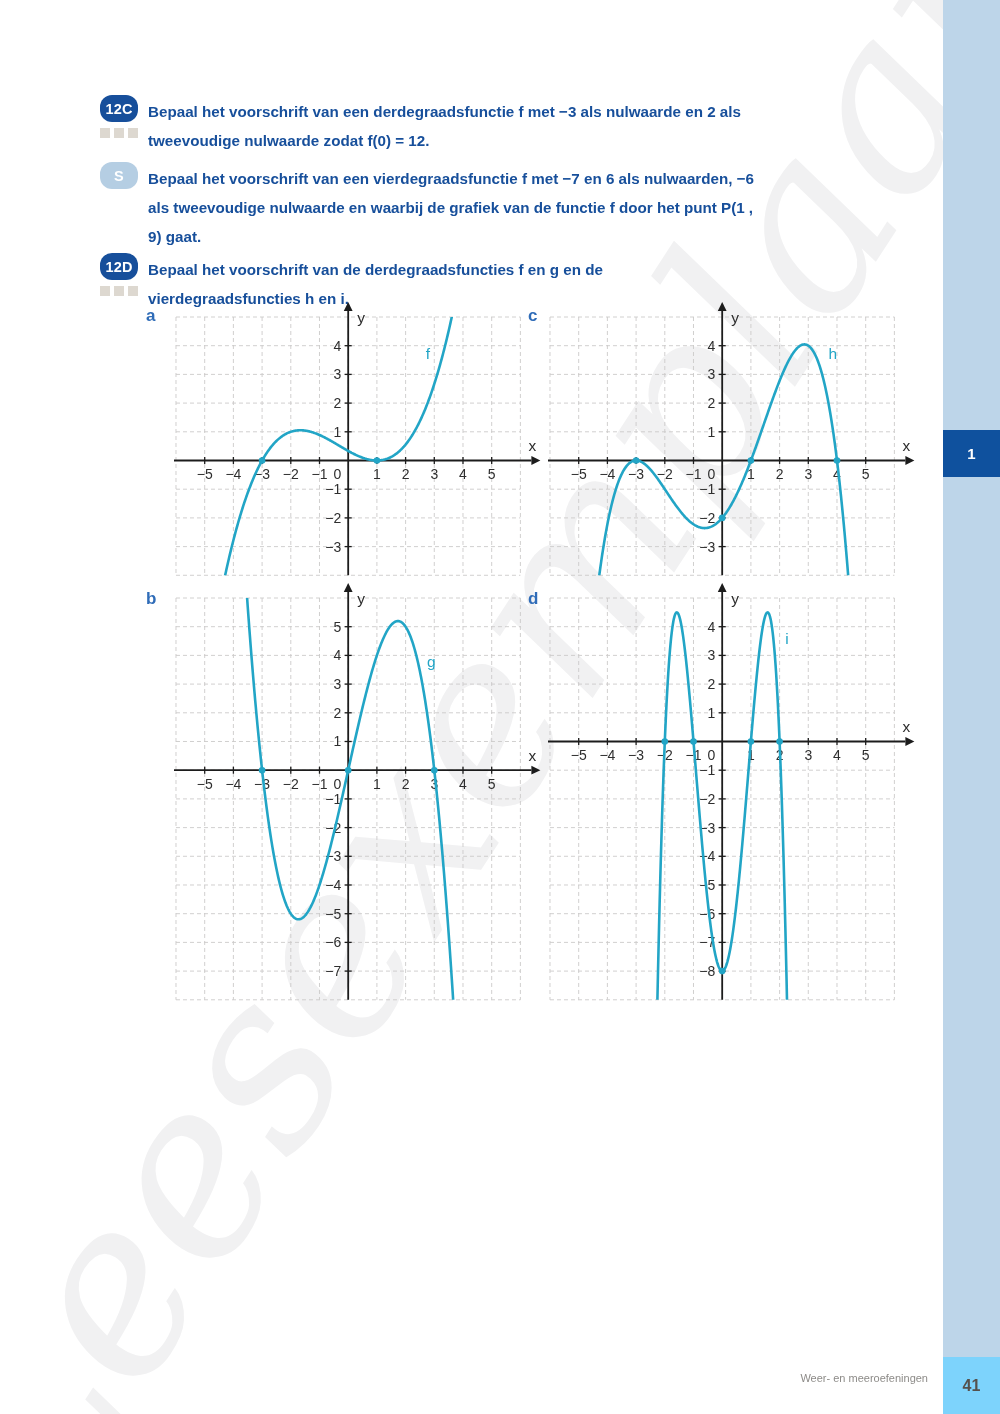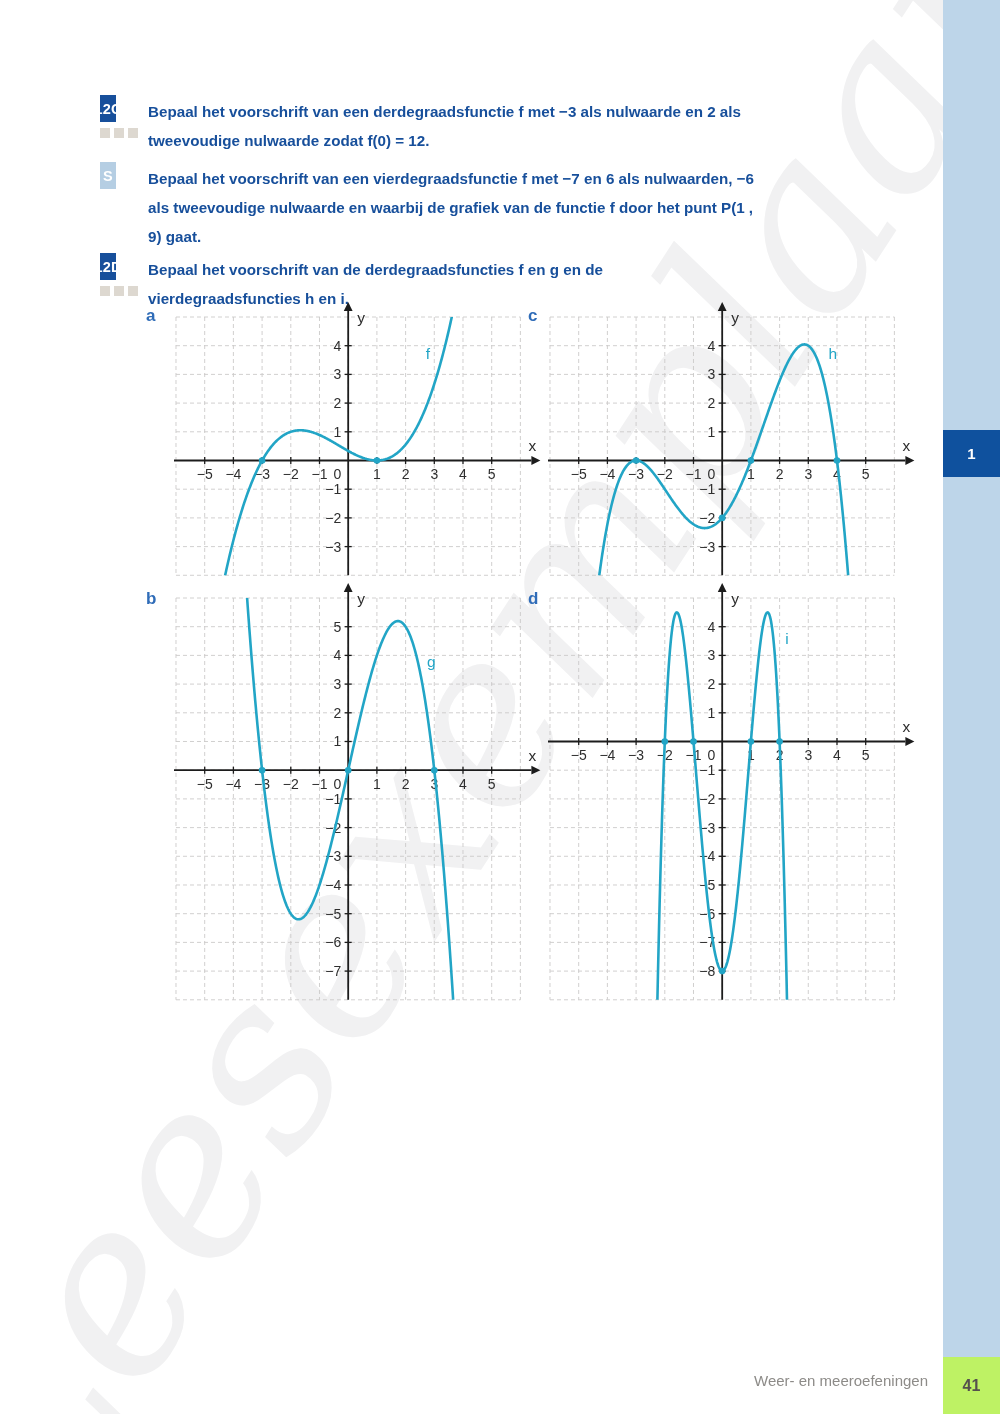--- a/index.html
+++ b/index.html
@@ -13,29 +13,29 @@
     font-family:"DejaVu Serif",serif;font-style:italic;
     font-size:238px;color:#f1f1f2;white-space:nowrap;z-index:0;
     pointer-events:none;user-select:none;
   }
   .side-strip{position:absolute;left:943px;top:0;width:57px;height:1357px;background:#bdd5e9;z-index:1;}
   .side-tab{
     position:absolute;left:943px;top:430px;width:57px;height:47px;background:#0f519e;z-index:2;
     color:#ffffff;font-weight:700;font-size:15px;display:flex;align-items:center;justify-content:center;
   }
   .page-num-box{
-    position:absolute;left:943px;top:1357px;width:57px;height:57px;background:#bef264;z-index:2;
+    position:absolute;left:943px;top:1357px;width:57px;height:57px;background:#7dd3fc;z-index:2;
     color:#55514d;font-weight:700;font-size:16px;display:flex;align-items:center;justify-content:center;
   }
-  .footer-text{position:absolute;right:72px;top:1372px;color:#8d8b88;font-size:15px;z-index:2;}
+  .footer-text{position:absolute;right:72px;top:1372px;color:#8d8b88;font-size:11px;z-index:2;}
   .exercise{position:absolute;left:100px;z-index:2;}
   #ex1{top:95px;} #ex2{top:162px;} #ex3{top:253px;}
   .badge{
-    width:16px;height:27px;display:flex;align-items:center;justify-content:center;
-    color:#ffffff;font-weight:700;font-size:14.5px;letter-spacing:.2px;
+    width:38px;height:27px;display:flex;align-items:center;justify-content:center;
+    color:#ffffff;font-weight:700;font-size:14.5px;letter-spacing:.2px;border-radius:12px;
   }
   .badge.dark{background:#174f9b;}
   .badge.light{background:#b5cee3;}
   .squares{display:flex;gap:4px;margin-top:6px;}
   .squares span{width:10px;height:10px;background:#ddd8d0;display:block;}
   .ex-text{
     position:absolute;left:48px;top:2px;width:608px;
     color:#174f9b;font-weight:600;font-size:15.2px;line-height:29px;
   }
   .panel-letter{position:absolute;color:#2f6cb8;font-weight:700;font-size:17px;z-index:3;}

